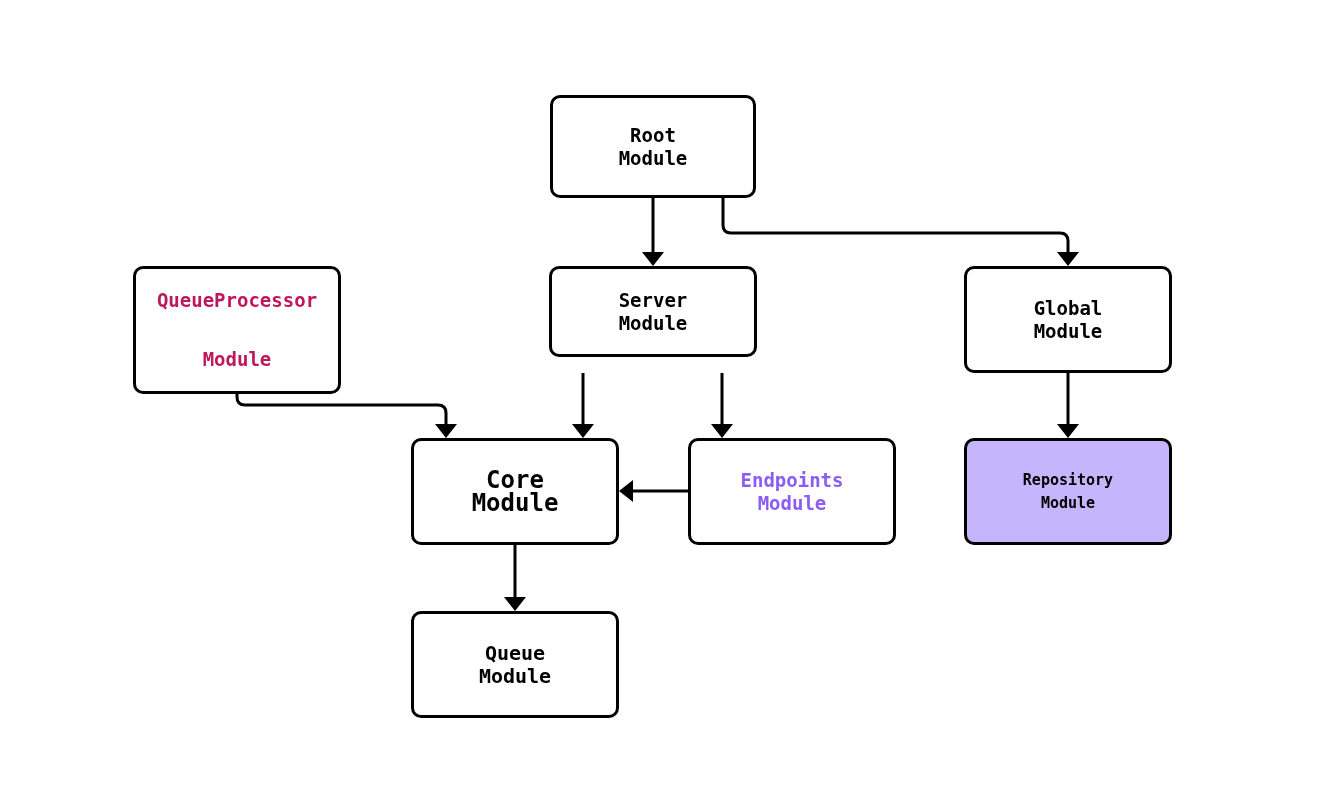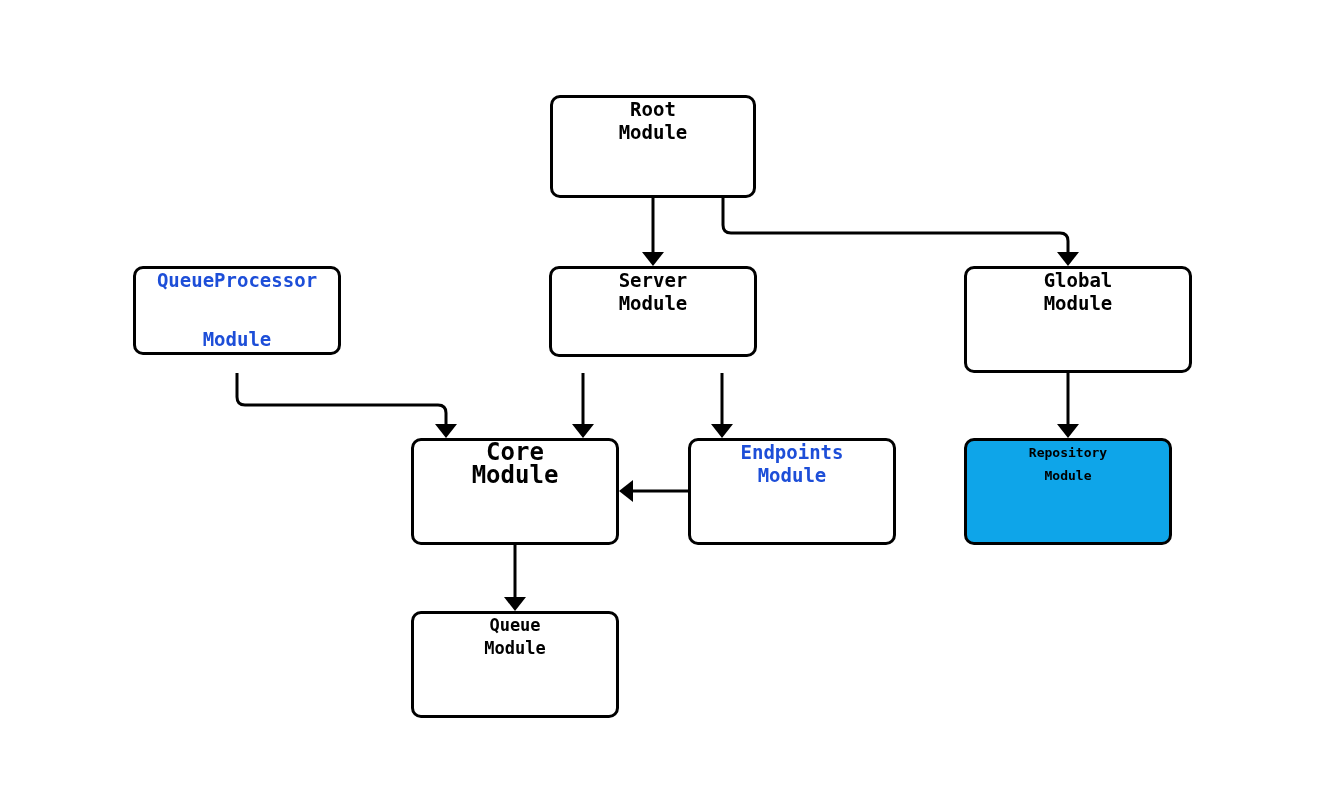--- a/index.html
+++ b/index.html
@@ -24,20 +24,21 @@
     left: 0;
     top: 0;
     pointer-events: none;
   }
   .node {
     position: absolute;
     box-sizing: border-box;
     display: flex;
     flex-direction: column;
     align-items: center;
+    justify-content: center;
     text-align: center;
     font-weight: bold;
   }
   .node-label-line {
     display: block;
     white-space: pre;
   }
 </style>
 </head>
 <body>
@@ -59,42 +60,42 @@
       <path d="M 1068 373 L 1068 424" fill="none" stroke="#000000" stroke-width="3"></path>
       <polygon points="1068,438 1057,424 1079,424" fill="#000000"></polygon>
       <path d="M 515 545 L 515 597" fill="none" stroke="#000000" stroke-width="3"></path>
       <polygon points="515,611 504,597 526,597" fill="#000000"></polygon>
     </svg>
   <div>
       <div class="node" style="left: 550px; top: 95px; width: 206px; height: 103px; border: 3px solid rgb(0, 0, 0); border-radius: 10px; background: rgb(255, 255, 255); color: rgb(0, 0, 0); font-size: 19px; line-height: 23px;">
         <span class="node-label-line">Root</span>
         <span class="node-label-line">Module</span>
       </div>
-      <div class="node" style="left: 133px; top: 266px; width: 208px; height: 89px; border: 3px solid rgb(0, 0, 0); border-radius: 10px; background: rgb(255, 255, 255); color: #1d4ed8; font-size: 19px; line-height: 23px; gap: 36px;">
+      <div class="node" style="left: 133px; top: 266px; width: 208px; height: 128px; border: 3px solid rgb(0, 0, 0); border-radius: 10px; background: rgb(255, 255, 255); color: #be185d; font-size: 19px; line-height: 23px; gap: 36px;">
         <span class="node-label-line">QueueProcessor</span>
         <span class="node-label-line">Module</span>
       </div>
       <div class="node" style="left: 549px; top: 266px; width: 208px; height: 91px; border: 3px solid rgb(0, 0, 0); border-radius: 10px; background: rgb(255, 255, 255); color: rgb(0, 0, 0); font-size: 19px; line-height: 23px;">
         <span class="node-label-line">Server</span>
         <span class="node-label-line">Module</span>
       </div>
-      <div class="node" style="left: 964px; top: 266px; width: 228px; height: 107px; border: 3px solid rgb(0, 0, 0); border-radius: 10px; background: rgb(255, 255, 255); color: rgb(0, 0, 0); font-size: 19px; line-height: 23px;">
+      <div class="node" style="left: 964px; top: 266px; width: 208px; height: 107px; border: 3px solid rgb(0, 0, 0); border-radius: 10px; background: rgb(255, 255, 255); color: rgb(0, 0, 0); font-size: 19px; line-height: 23px;">
         <span class="node-label-line">Global</span>
         <span class="node-label-line">Module</span>
       </div>
       <div class="node" style="left: 411px; top: 438px; width: 208px; height: 107px; border: 3px solid rgb(0, 0, 0); border-radius: 10px; background: rgb(255, 255, 255); color: rgb(0, 0, 0); font-size: 24px; line-height: 23px;">
         <span class="node-label-line">Core</span>
         <span class="node-label-line">Module</span>
       </div>
-      <div class="node" style="left: 688px; top: 438px; width: 208px; height: 107px; border: 3px solid rgb(0, 0, 0); border-radius: 10px; background: rgb(255, 255, 255); color: #1d4ed8; font-size: 19px; line-height: 23px;">
+      <div class="node" style="left: 688px; top: 438px; width: 208px; height: 107px; border: 3px solid rgb(0, 0, 0); border-radius: 10px; background: rgb(255, 255, 255); color: #8b5cf6; font-size: 19px; line-height: 23px;">
         <span class="node-label-line">Endpoints</span>
         <span class="node-label-line">Module</span>
       </div>
-      <div class="node" style="left: 964px; top: 438px; width: 208px; height: 107px; border: 3px solid rgb(0, 0, 0); border-radius: 10px; background: #0ea5e9; color: rgb(0, 0, 0); font-size: 13px; line-height: 23px;">
+      <div class="node" style="left: 964px; top: 438px; width: 208px; height: 107px; border: 3px solid rgb(0, 0, 0); border-radius: 10px; background: #c4b5fd; color: rgb(0, 0, 0); font-size: 15px; line-height: 23px;">
         <span class="node-label-line">Repository</span>
         <span class="node-label-line">Module</span>
       </div>
-      <div class="node" style="left: 411px; top: 611px; width: 208px; height: 107px; border: 3px solid rgb(0, 0, 0); border-radius: 10px; background: rgb(255, 255, 255); color: rgb(0, 0, 0); font-size: 17px; line-height: 23px;">
+      <div class="node" style="left: 411px; top: 611px; width: 208px; height: 107px; border: 3px solid rgb(0, 0, 0); border-radius: 10px; background: rgb(255, 255, 255); color: rgb(0, 0, 0); font-size: 20px; line-height: 23px;">
         <span class="node-label-line">Queue</span>
         <span class="node-label-line">Module</span>
       </div>
     </div>
 </div>
 
 </body></html>

